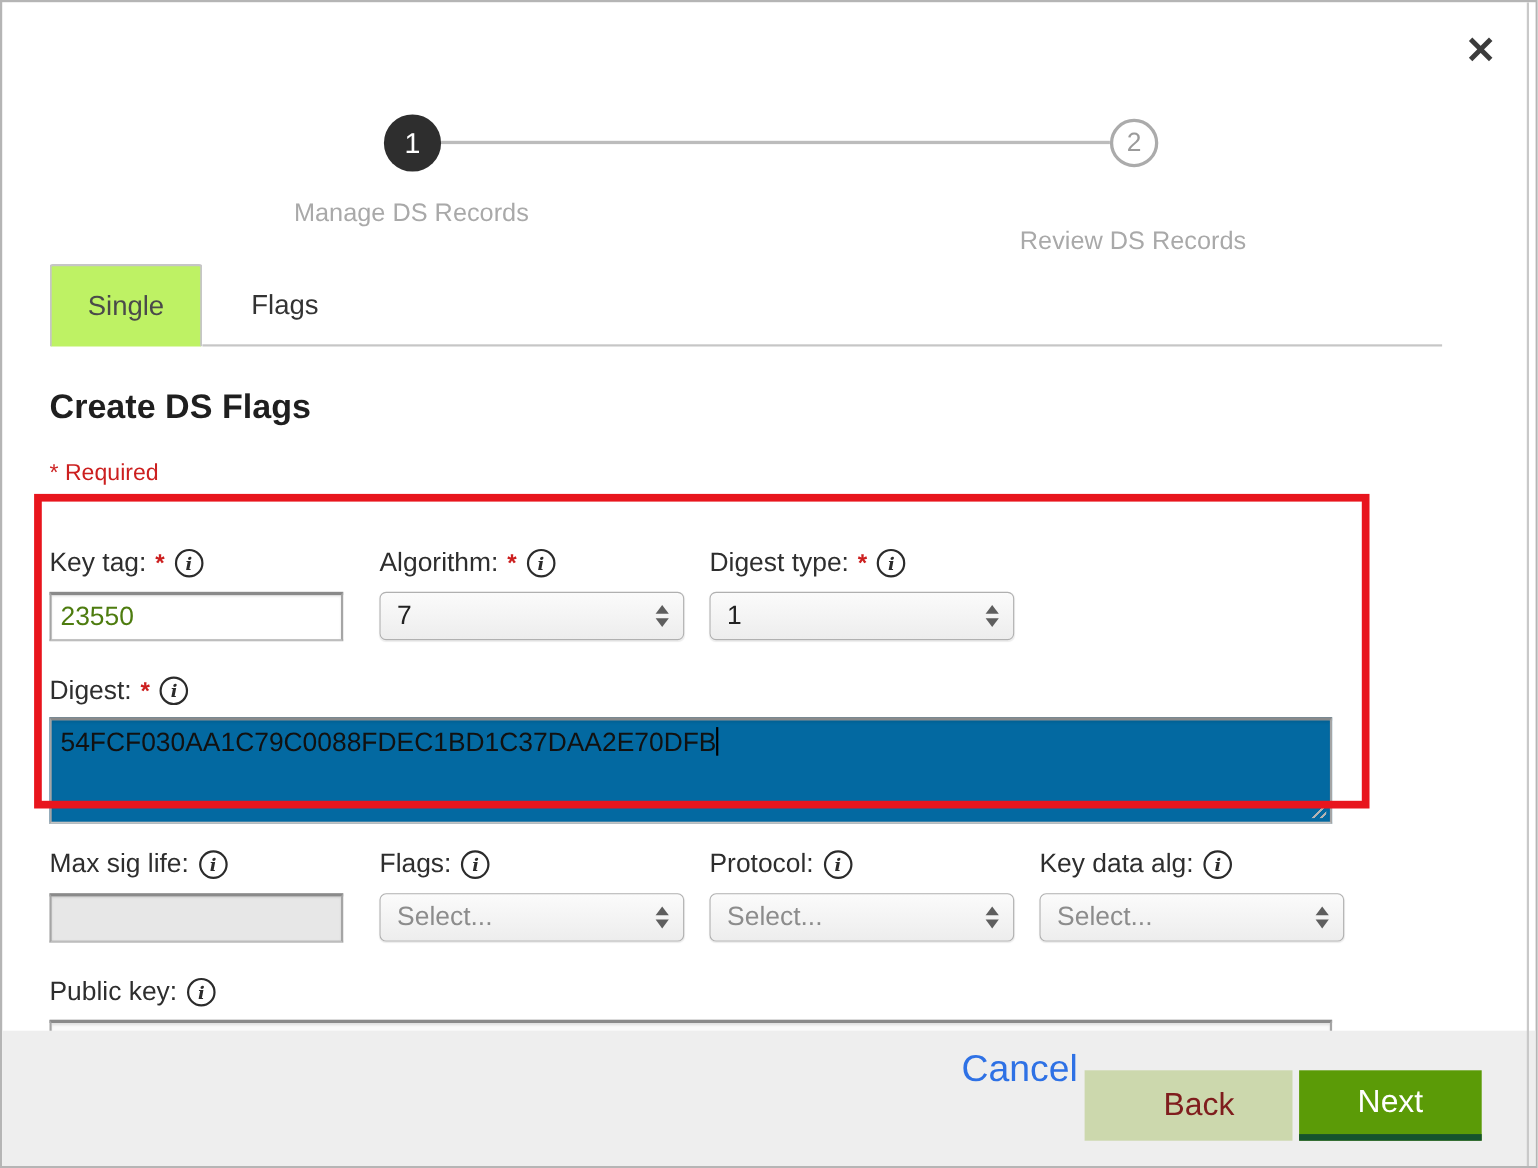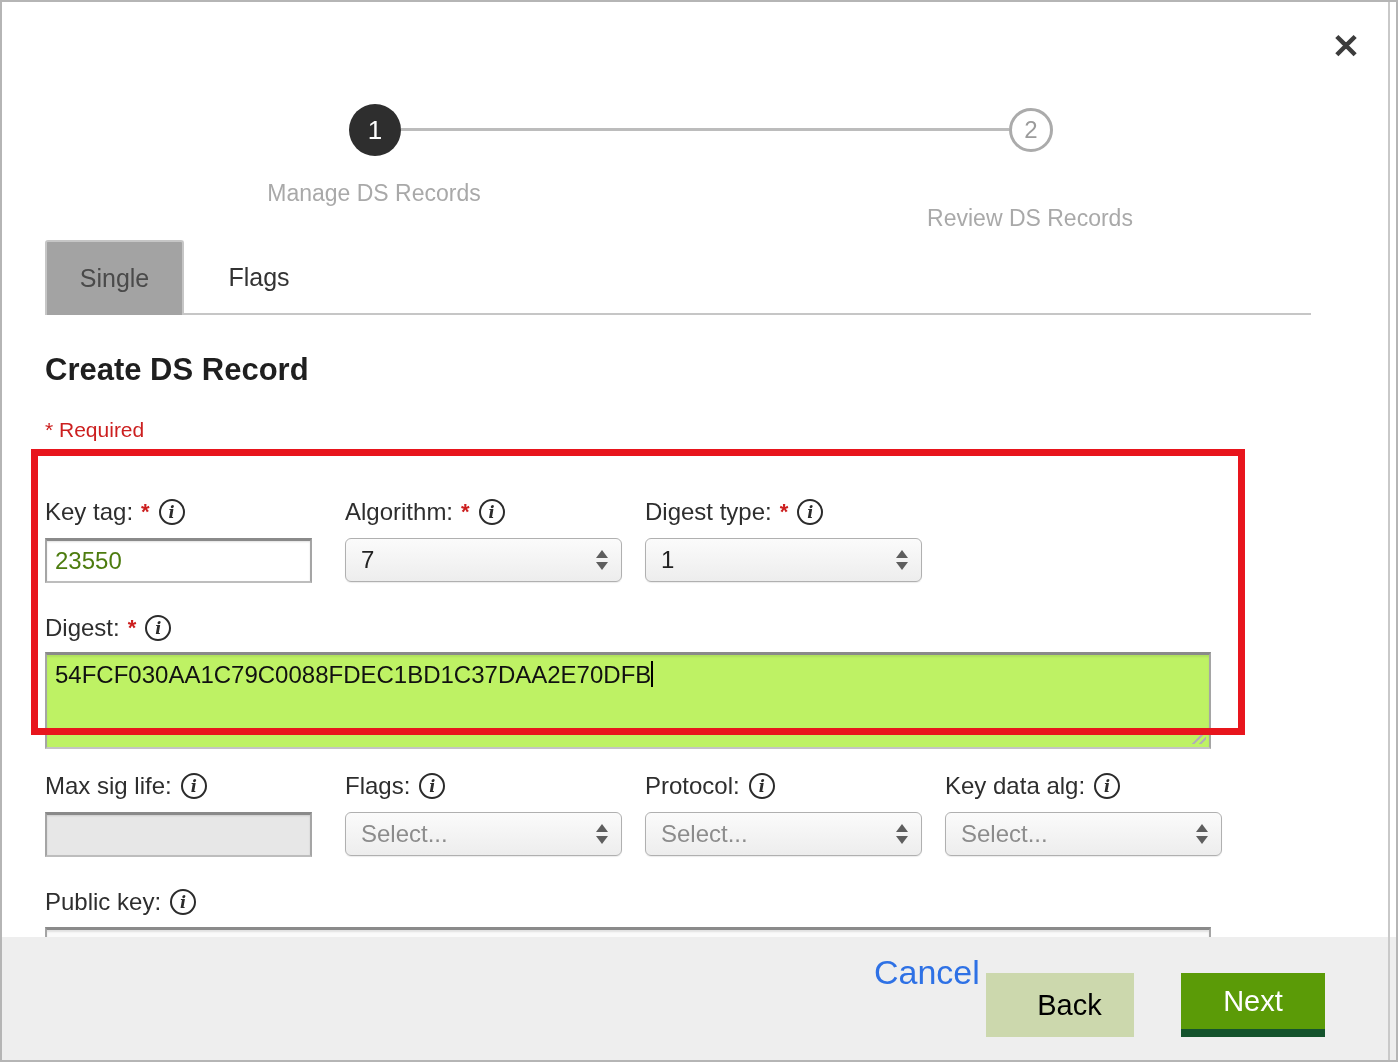--- a/index.html
+++ b/index.html
@@ -24,21 +24,21 @@
   .step-circle-inactive { position:absolute; left:1007px; top:106px; width:44px; height:44px;
     background:#fff; border:3px solid #ababab; border-radius:50%; color:#9b9b9b; font-size:24px;
     display:flex; align-items:center; justify-content:center; z-index:2; }
   .step-label { position:absolute; top:178px; width:300px; text-align:center;
     font-size:23px; color:#a9a9a9; }
   .step-label-1 { left:222px; }
   .step-label-2 { left:878px;margin-top:25px; }
 
   
   .tab-active { position:absolute; left:43px; top:238px; width:139px; height:75px;
-    background:#a3a3a3; border:2px solid #c6c6c6; border-bottom:none; border-radius:3px 3px 0 0;
+    background:#bef264; border:2px solid #c6c6c6; border-bottom:none; border-radius:3px 3px 0 0;
     display:flex; align-items:center; justify-content:center; font-size:25px; color:#4a4a4a; cursor:pointer; }
   .tab-inactive { position:absolute; left:182px; top:238px; width:150px; height:75px;
     display:flex; align-items:center; justify-content:center; font-size:25px; color:#333; cursor:pointer; }
   .tab-underline { position:absolute; left:182px; top:311px; width:1127px; height:2px; background:#c6c6c6; }
 
   .page-title { position:absolute; left:43px; top:350px; font-size:31px; font-weight:bold; color:#1f1f1f; }
   .required-note { position:absolute; left:43px; top:416px; font-size:21px; color:#cc1f1f; }
 
   
   .field { position:absolute; }
@@ -61,61 +61,61 @@
     box-shadow: 0 1px 1px rgba(0,0,0,0.08);
     display:flex; align-items:center; font-size:24px; color:#222; padding:0 40px 0 15px; cursor:pointer; }
   .select-box .placeholder { color:#8c8c8c; }
   .arrows { position:absolute; right:13px; top:50%; transform:translateY(-50%);
     display:flex; flex-direction:column; gap:4px; }
   .tri-up { width:0; height:0; border-left:6px solid transparent; border-right:6px solid transparent; border-bottom:8px solid #5e5e5e; }
   .tri-down { width:0; height:0; border-left:6px solid transparent; border-right:6px solid transparent; border-top:8px solid #5e5e5e; }
 
   .textarea { position:relative; width:1166px; height:97px; margin-top:8px;
     border:2px solid #a5a5a5; border-top:3px solid #8a8a8a; border-bottom-color:#c4c4c4;
-    background:#bef264; font-size:24px; color:#111; padding:6px 8px;
+    background:#0369a1; font-size:24px; color:#111; padding:6px 8px;
     box-shadow: inset 0 2px 2px rgba(0,0,0,0.08); overflow:hidden; }
   .caret { display:inline-block; width:2px; height:26px; background:#000; vertical-align:-4px; }
   .resize-handle { position:absolute; right:3px; bottom:3px; width:15px; height:15px;
     background:repeating-linear-gradient(-45deg, transparent 0 3px, #b2b2b2 3px 5px);
     clip-path:polygon(100% 0, 100% 100%, 0 100%); cursor:nwse-resize; }
 
   .textarea-stub { position:relative; width:1166px; height:38px; margin-top:9px;
     border:2px solid #a5a5a5; border-top:3px solid #8a8a8a; background:#fafafa;
     box-shadow: inset 0 2px 2px rgba(0,0,0,0.10); }
 
   
   .highlight-box { position:absolute; left:29px; top:447px; width:1214px; height:286px;
     border:7px solid #e8151d; z-index:30; pointer-events:none; }
 
   
   .footer { position:absolute; left:0; top:935px; width:1394px; height:123px; background:#eeeeee; z-index:20; }
   .cancel-link { position:absolute; left:872px; top:951px; font-size:34px; color:#2e71e5; cursor:pointer; z-index:25; }
   .btn { position:absolute; top:971px; height:64px; display:flex; align-items:center; justify-content:center;
     font-size:29px; color:#fff; z-index:25; cursor:pointer; border:none; font-family:"Liberation Sans", sans-serif; }
-  .btn-back { left:984px; width:148px; background:#ccd8ad; color:#000000; cursor:default;padding-left:19px; }
-  .btn-next { left:1179px; width:144px; background:#5b9b07; border-bottom:8px solid #14532d; }
+  .btn-back { left:984px; width:189px; background:#ccd8ad; color:#7f1d1d; cursor:default;padding-left:19px; }
+  .btn-next { left:1179px; width:166px; background:#5b9b07; border-bottom:6px solid #14532d; }
 </style>
 </head>
 <body>
 
 <div id="modal">
 
   <div class="close-btn">✕</div>
 
   <div class="step-line"></div>
   <div class="step-circle-active">1</div>
   <div class="step-circle-inactive">2</div>
   <div class="step-label step-label-1">Manage DS Records</div>
   <div class="step-label step-label-2">Review DS Records</div>
 
   <div class="tab-underline"></div>
   <div class="tab-active">Single</div>
   <div class="tab-inactive">Flags</div>
 
-  <div class="page-title">Create DS Record</div>
+  <div class="page-title">Create DS Flags</div>
   <div class="required-note">* Required</div>
 
   <div class="field" style="left:43px; top:466px;">
     <div class="label-row">
       <span>Key tag:</span>
       <span class="req">*</span>
       <span class="info-icon">i</span>
     </div>
     <input class="text-input" type="text" value="23550" style="">
   </div>

